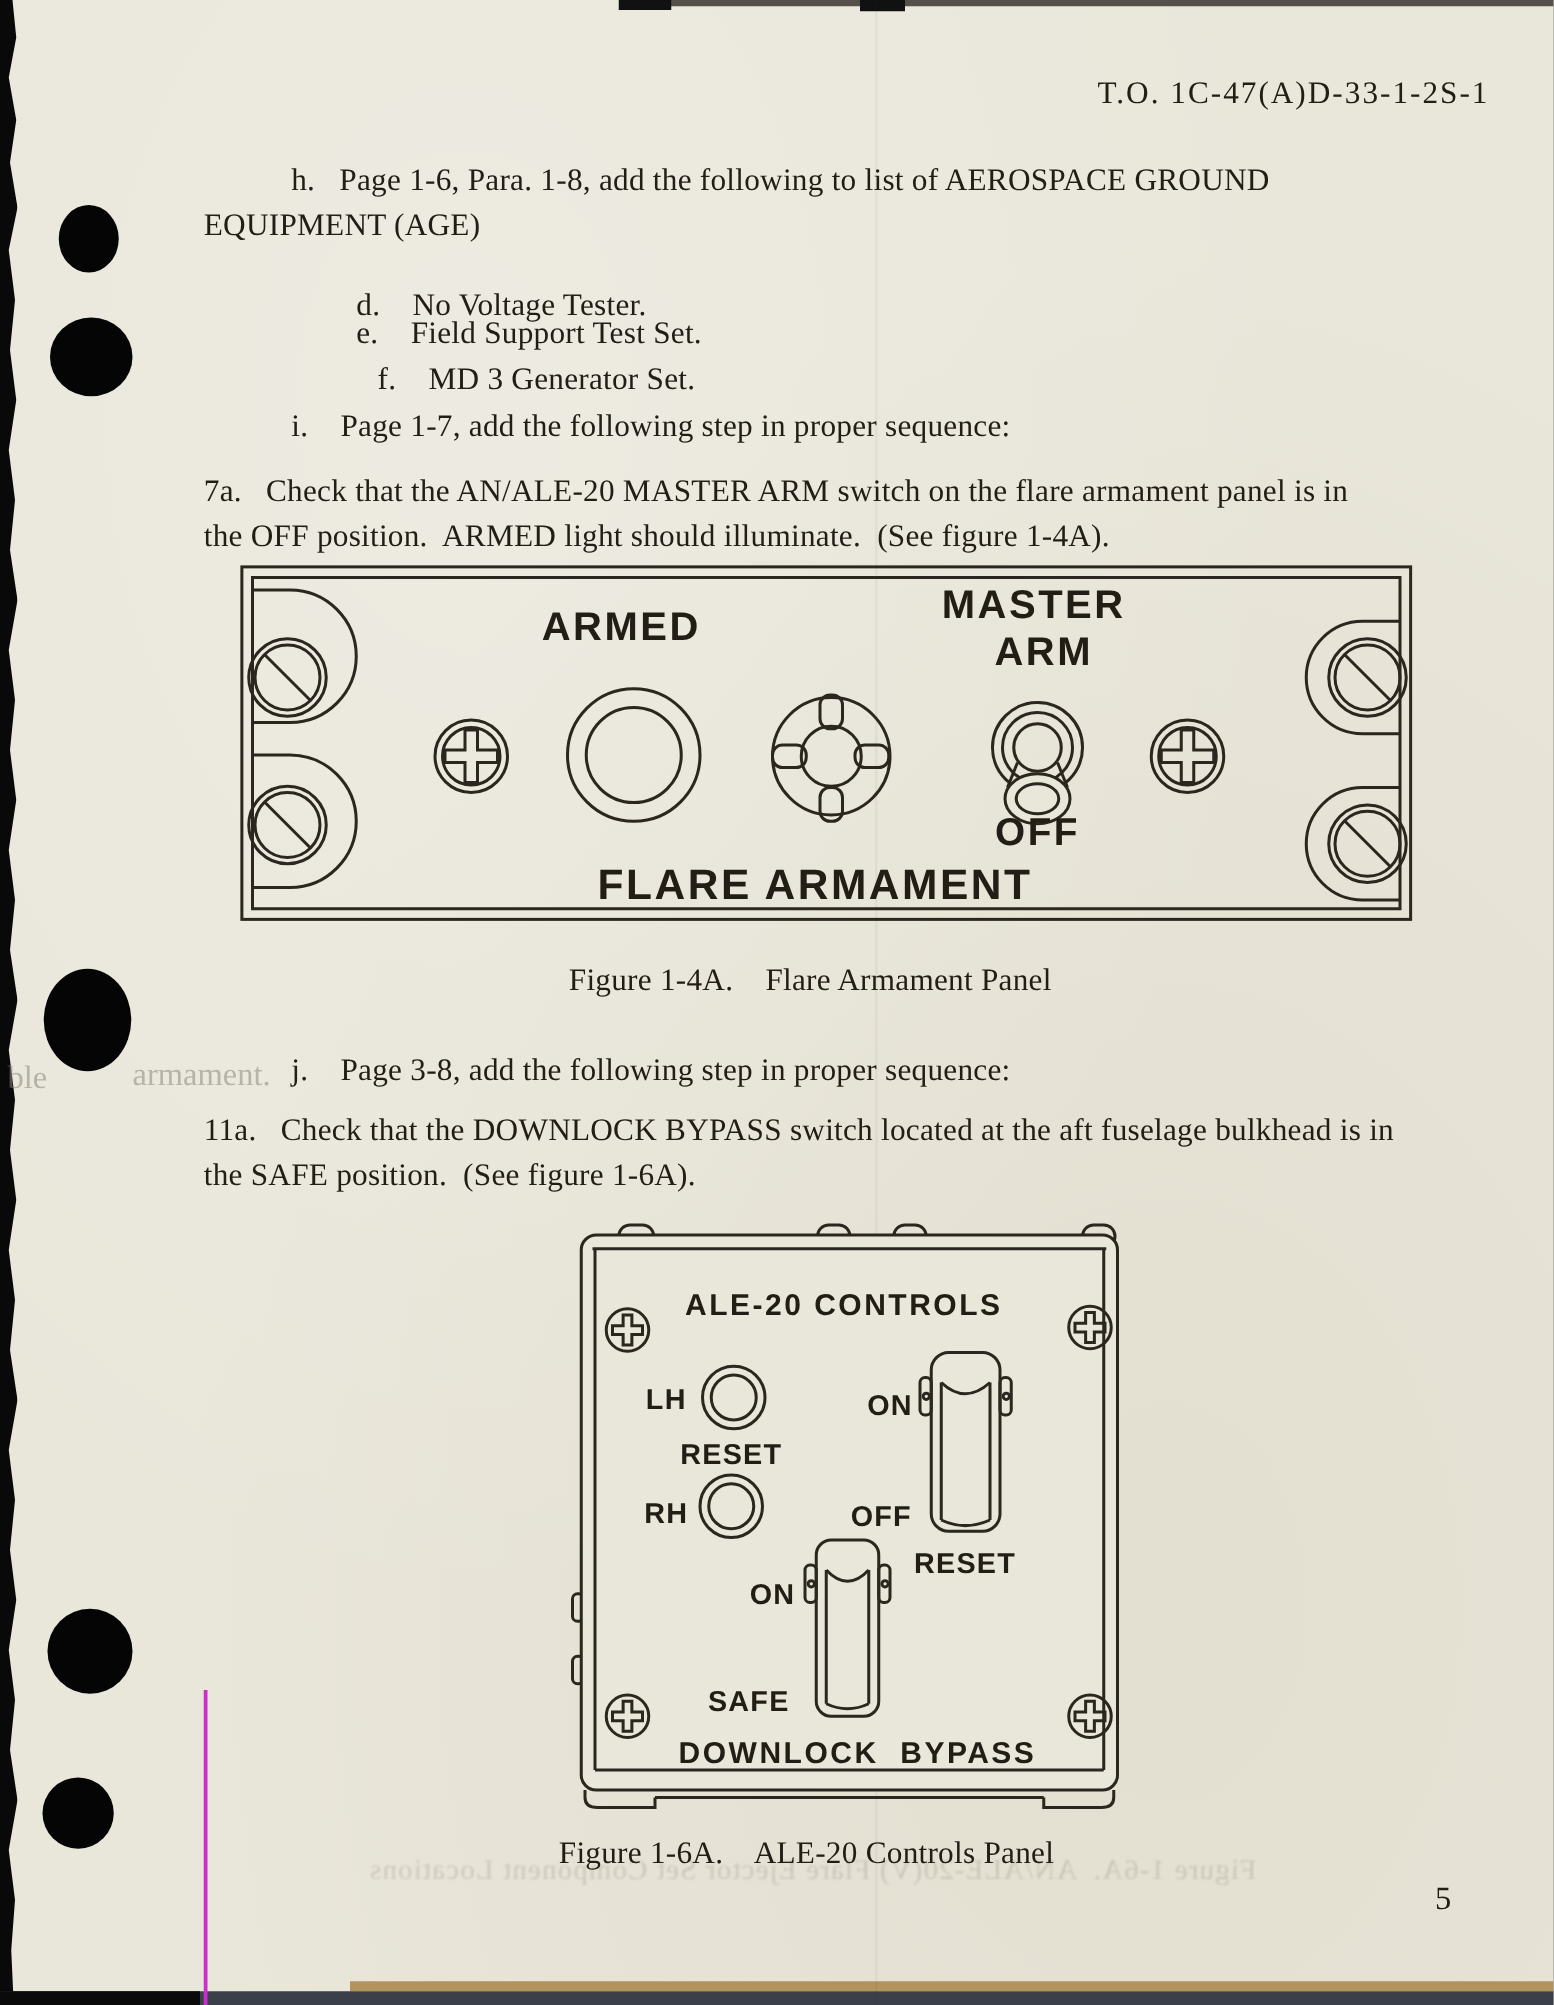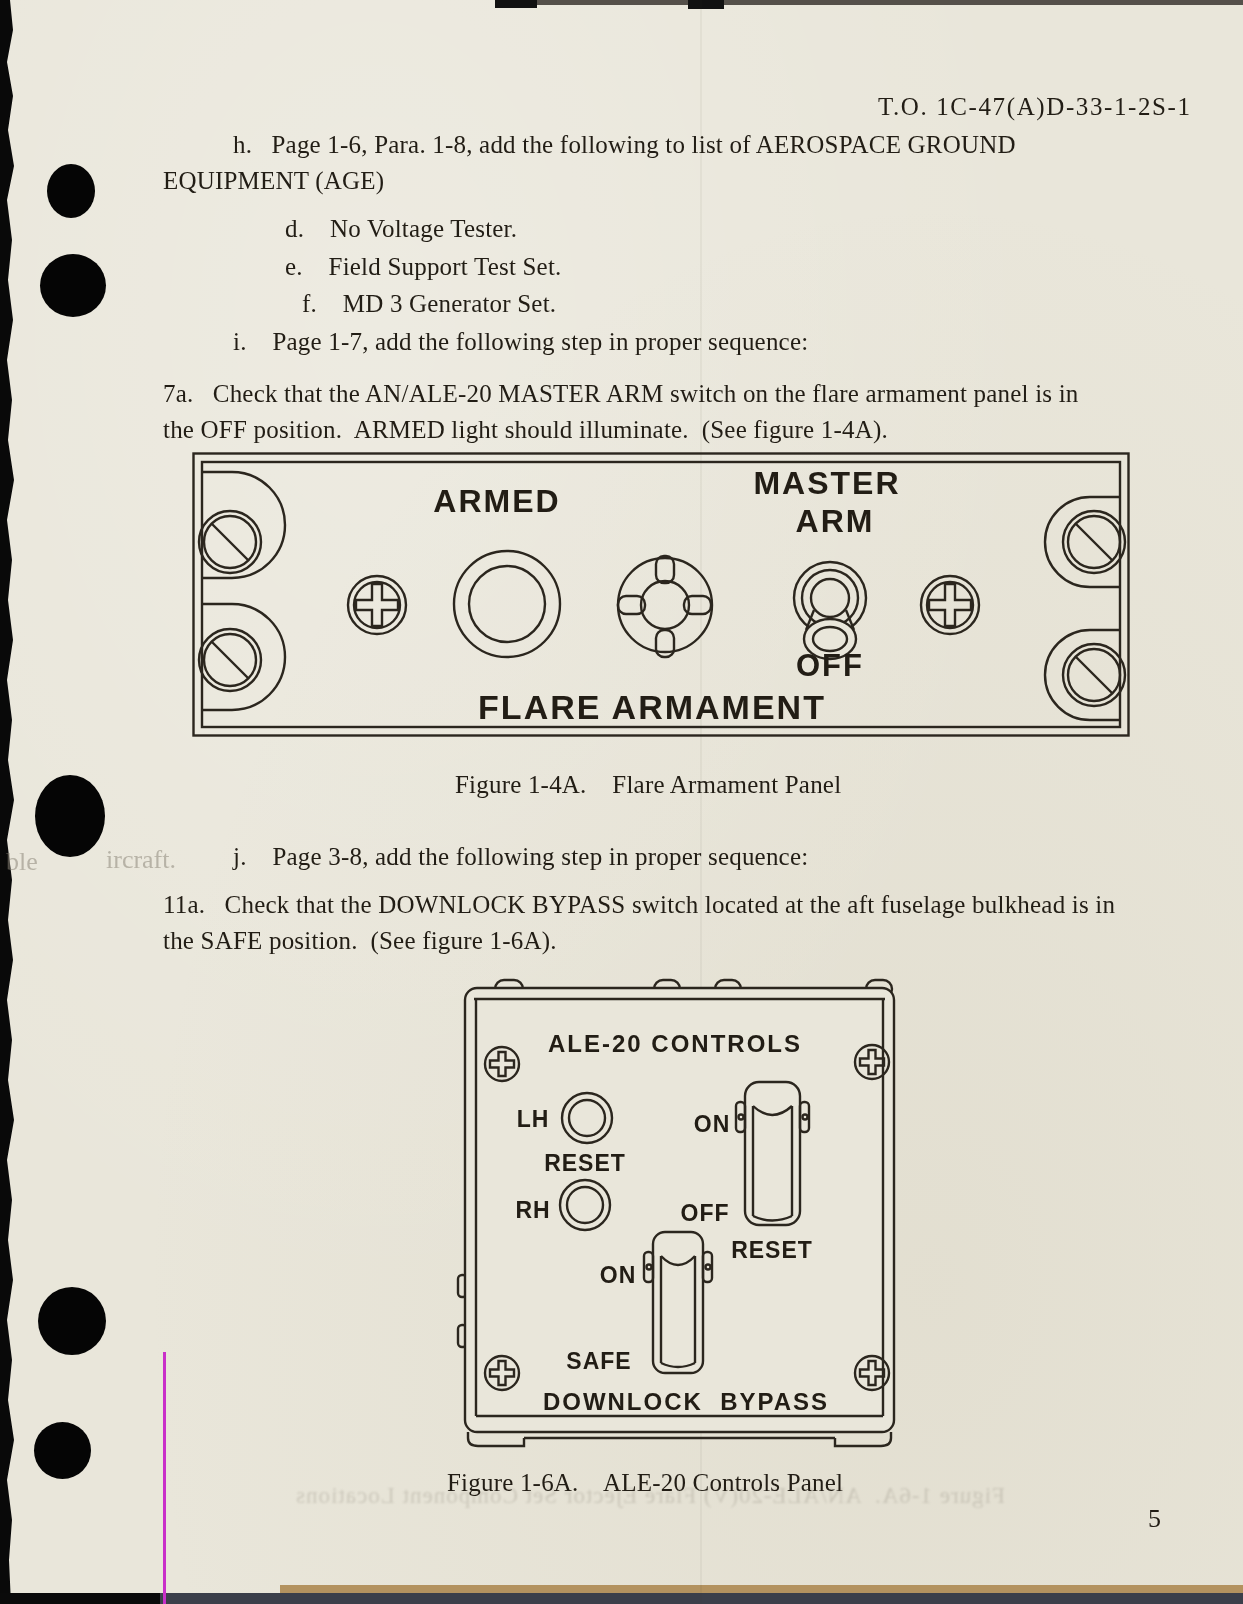--- a/index.html
+++ b/index.html
@@ -43,25 +43,25 @@
   <div class="crease"></div>
 
   <div class="hole" style="left:47px;top:164px;width:48px;height:54px;"></div>
   <div class="hole" style="left:40px;top:254px;width:66px;height:63px;"></div>
   <div class="hole" style="left:35px;top:775px;width:70px;height:82px;"></div>
   <div class="hole" style="left:38px;top:1287px;width:68px;height:68px;"></div>
   <div class="hole" style="left:34px;top:1422px;width:57px;height:57px;"></div>
 
   <div class="magenta" style="background:#c92fc9;"></div>
 
-  <div class="tl hdr" style="left:878px;top:60px;margin-top:32px;">T.O. 1C-47(A)D-33-1-2S-1</div>
+  <div class="tl hdr" style="left:878px;top:60px;">T.O. 1C-47(A)D-33-1-2S-1</div>
 
   <div class="tl" style="left:233px;top:130px;">h.   Page 1-6, Para. 1-8, add the following to list of AEROSPACE GROUND</div>
   <div class="tl" style="left:163px;top:166px;">EQUIPMENT (AGE)</div>
-  <div class="tl" style="left:285px;top:214px;">d.    No Voltage Tester.</div>
+  <div class="tl" style="left:285px;top:230px;">d.    No Voltage Tester.</div>
   <div class="tl" style="left:285px;top:252px;">e.    Field Support Test Set.</div>
   <div class="tl" style="left:285px;top:289px;margin-left:17px;">f.    MD 3 Generator Set.</div>
   <div class="tl" style="left:233px;top:327px;">i.    Page 1-7, add the following step in proper sequence:</div>
   <div class="tl" style="left:163px;top:379px;">7a.   Check that the AN/ALE-20 MASTER ARM switch on the flare armament panel is in</div>
   <div class="tl" style="left:163px;top:415px;text-align:right;">the OFF position.  ARMED light should illuminate.  (See figure 1-4A).</div>
 
   <svg class="fig" style="left:192px;top:452px;" width="938" height="285" viewBox="0 0 938 285">
     <defs>
       <g id="slot-screw">
         <circle cx="0" cy="0" r="31"></circle>
@@ -117,21 +117,21 @@
     <text x="305" y="60" text-anchor="middle" font-size="32" letter-spacing="2">ARMED</text>
     <text x="635" y="42" text-anchor="middle" font-size="32" letter-spacing="2">MASTER</text>
     <text x="643" y="80" text-anchor="middle" font-size="32" letter-spacing="2">ARM</text>
     <text x="638" y="224" text-anchor="middle" font-size="31" letter-spacing="2">OFF</text>
     <text x="460" y="267" text-anchor="middle" font-size="34" letter-spacing="2">FLARE ARMAMENT</text>
   </svg>
 
   <div class="tl caption" style="left:455px;top:770px;">Figure 1-4A.    Flare Armament Panel</div>
 
   <div class="ghost" style="left:6px;top:814px;">ble</div>
-  <div class="ghost" style="left:106px;top:812px;">ircraft.</div>
+  <div class="ghost" style="left:106px;top:812px;">armament.</div>
 
   <div class="tl" style="left:233px;top:842px;">j.    Page 3-8, add the following step in proper sequence:</div>
   <div class="tl" style="left:163px;top:890px;">11a.   Check that the DOWNLOCK BYPASS switch located at the aft fuselage bulkhead is in</div>
   <div class="tl" style="left:163px;top:926px;">the SAFE position.  (See figure 1-6A).</div>
 
   <svg class="fig" style="left:456px;top:978px;" width="441" height="470" viewBox="-6 0 441 470">
     <defs>
       <g id="phil-small">
         <circle cx="0" cy="0" r="17"></circle>
         <path d="M-3.5 -12 v8.5 h-8.5 v7 h8.5 v8.5 h7 v-8.5 h8.5 v-7 h-8.5 v-8.5 z"></path>

